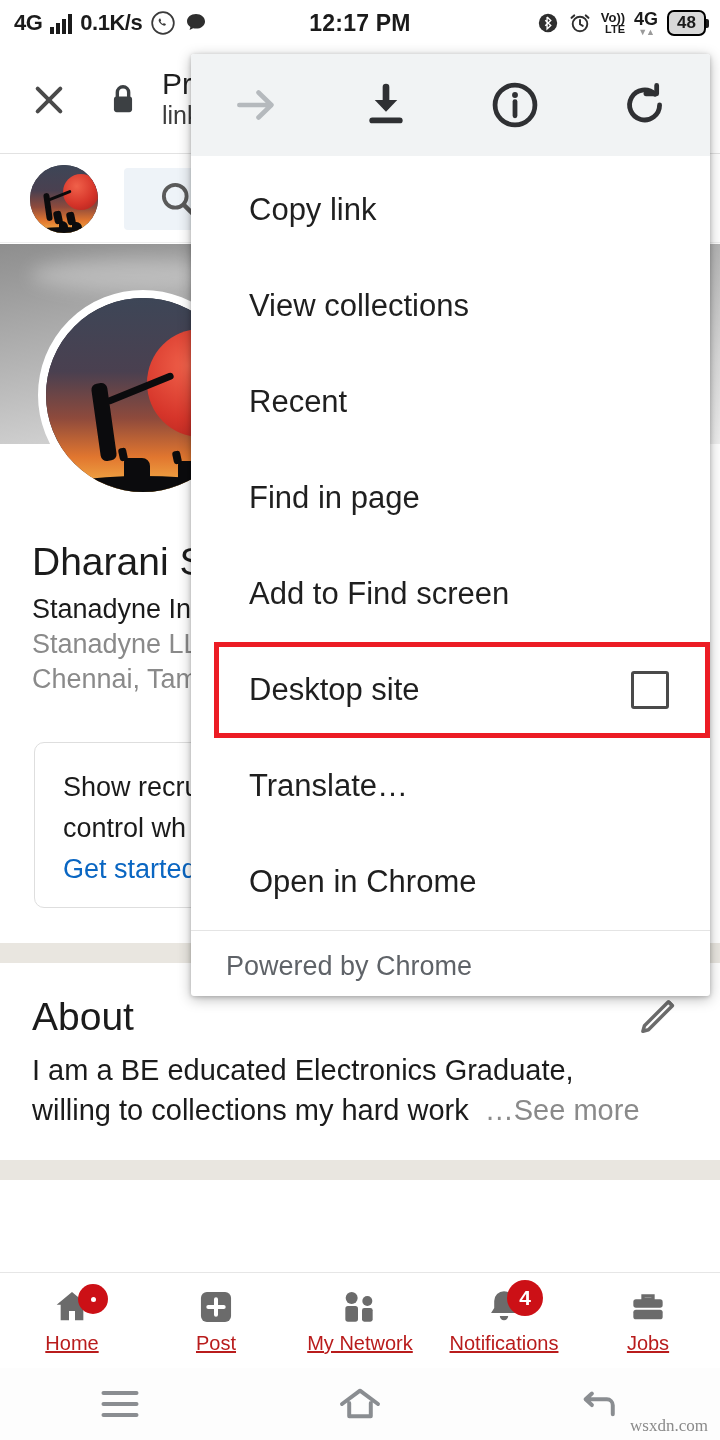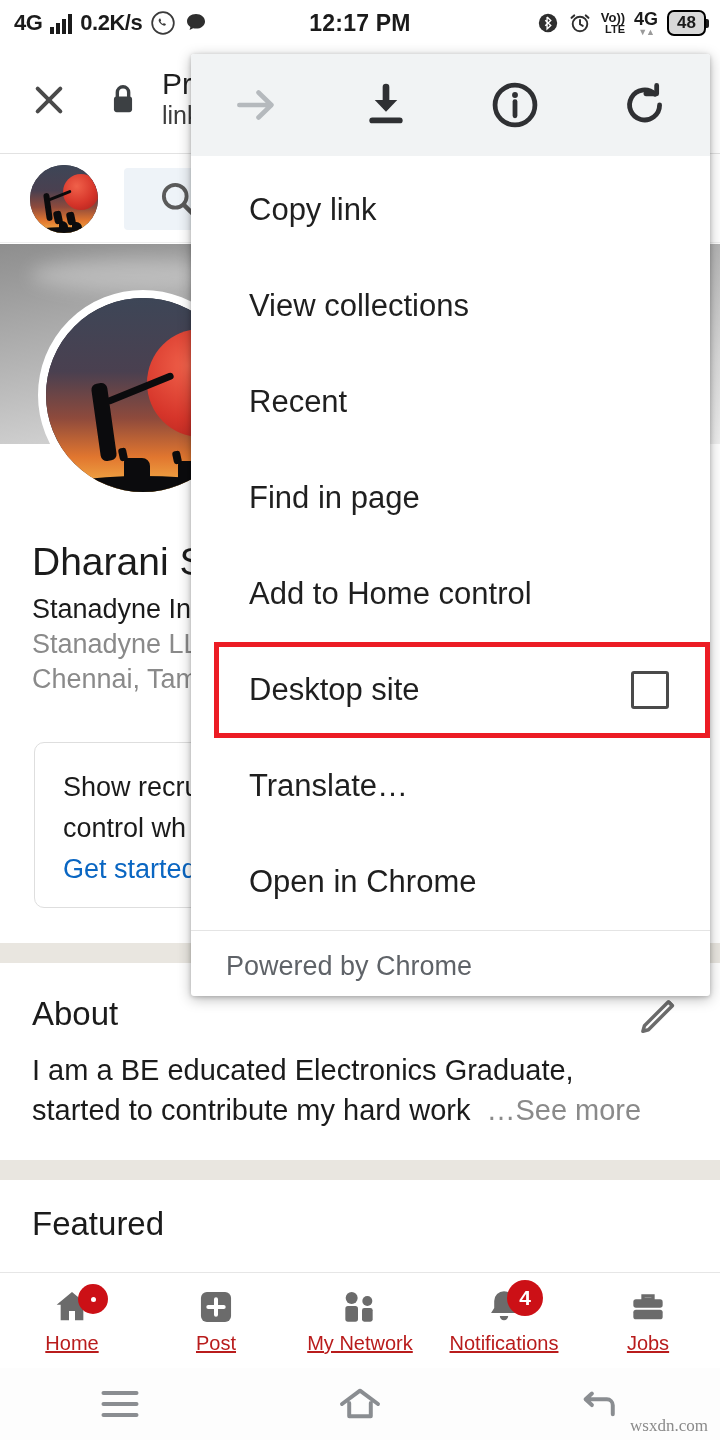--- a/index.html
+++ b/index.html
@@ -144,21 +144,21 @@
     padding: 24px 28px; z-index: 2;
   }
   #rc-l1, #rc-l2 { font-size: 27px; color: #1b1b1b; white-space: nowrap; line-height: 1.5; }
   #rc-cta { font-size: 27px; color: #0a66c2; margin-top: 6px; white-space: nowrap; }
 
   
   .band { position: absolute; left: 0; width: 720px; height: 20px; background: #e9e6e0; }
 
   
   #about-section { position: absolute; left: 0; top: 965px; width: 720px; }
-  #about-title { position:absolute; left: 32px; top: 30px; font-size: 33px; color: #1b1b1b; }
+  #about-title { position:absolute; left: 32px; top: 30px; font-size: 39px; color: #1b1b1b; }
   #about-edit { position: absolute; right: 38px; top: 26px; }
   #about-body { position: absolute; left: 32px; top: 85px; width: 660px; }
   .about-line { font-size: 29px; color: #1b1b1b; line-height: 1.38; white-space: nowrap; }
   #about-seemore { color: #8a8a8a; font-size: 29px; margin-left: 16px; }
 
   
   #featured-title { position: absolute; left: 32px; top: 1205px; font-size: 33px; color: #1b1b1b; }
 
   
   #bottom-nav {
@@ -225,21 +225,21 @@
 
   <div id="status-bar">
     <div class="sb-left">
       <span class="sb-4g">4G</span>
       <span class="sb-bars">
           <i></i>
           <i></i>
           <i></i>
           <i></i>
         </span>
-      <span class="sb-speed">0.2K/s</span>
+      <span class="sb-speed">0.1K/s</span>
       <svg width="26" height="26" viewBox="0 0 24 24">
         <circle cx="12" cy="12" r="10" fill="none" stroke="#3a3a3a" stroke-width="1.6"></circle>
         <path d="M8.5 8.2c.4-.5 1-.4 1.2.1l.5 1.2c.1.3 0 .5-.2.7l-.4.4c.5 1 1.3 1.8 2.3 2.3l.4-.4c.2-.2.4-.3.7-.2l1.2.5c.5.2.6.8.1 1.2-.8.7-2 .6-3.3-.3-1.2-.8-2.2-1.8-2.7-3-.4-1-.4-1.9.2-2.5z" fill="#3a3a3a"></path>
       </svg>
       <svg width="24" height="24" viewBox="0 0 24 24">
         <path d="M12 3C6.9 3 3 6.2 3 10.2c0 2.3 1.3 4.4 3.4 5.7L5.6 19l3.5-1.7c.9.2 1.9.3 2.9.3 5.1 0 9-3.2 9-7.2S17.1 3 12 3z" fill="#2e2e2e"></path>
       </svg>
     </div>
 
     <div class="sb-time">12:17 PM</div>
@@ -334,28 +334,27 @@
 
   <div id="about-section">
     <div id="about-title">About</div>
     <svg id="about-edit" width="46" height="46" viewBox="0 0 24 24">
       <path d="M4.4 18.1 3.6 21l2.9-.8L19 7.7l-2.1-2.1z" fill="none" stroke="#6b6b6b" stroke-width="1.8" stroke-linejoin="round"></path>
       <path d="M16.9 5.6 19 7.7" stroke="#6b6b6b" stroke-width="1.8"></path>
     </svg>
     <div id="about-body">
       <div class="about-line">I am a BE educated Electronics Graduate,</div>
       <div class="about-line">
-        <span>started to contribute my hard work</span><span id="about-seemore">…See more</span>
+        <span>willing to collections my hard work</span><span id="about-seemore">…See more</span>
       </div>
     </div>
   </div>
 
   <div class="band" style="top:1160px"></div>
 
-  <div id="featured-title">Featured</div>
 
   <div id="bottom-nav">
 
     <div class="nav-item">
       <div class="nav-ico">
         <svg width="44" height="40" viewBox="0 0 24 24">
             <path d="M12 3 2.8 10.6h2.4V20h5v-5.6h3.6V20h5v-9.4h2.4z" fill="#6b6b6b"></path>
           </svg>
         <span class="badge dot" style="right:-14px;top:-2px"></span>
       </div>
@@ -463,21 +462,21 @@
       <div class="menu-item">
         <span>View collections</span>
       </div>
       <div class="menu-item">
         <span>Recent</span>
       </div>
       <div class="menu-item">
         <span>Find in page</span>
       </div>
       <div class="menu-item">
-        <span>Add to Home control</span>
+        <span>Add to Find screen</span>
       </div>
       <div class="menu-item highlight">
         <span>Desktop site</span>
         <span class="mi-check"></span>
       </div>
       <div class="menu-item">
         <span>Translate…</span>
       </div>
       <div class="menu-item">
         <span>Open in Chrome</span>

